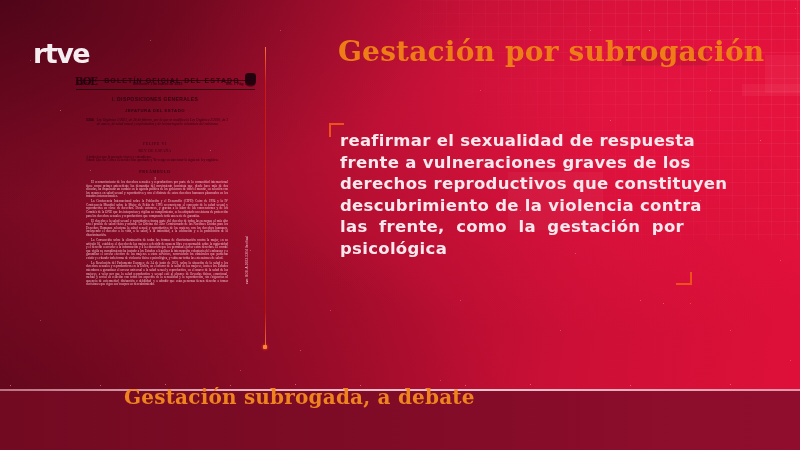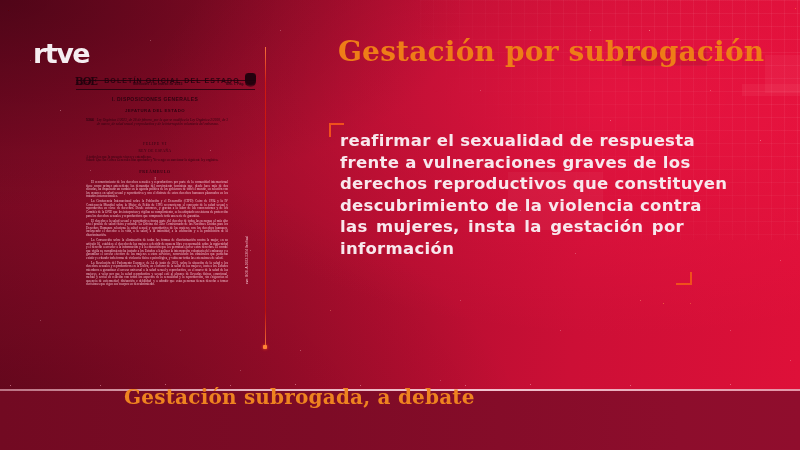--- a/index.html
+++ b/index.html
@@ -173,22 +173,22 @@
   <div class="headline">
     <div>Gestación por subrogación</div>
   </div>
 
   <div class="bracket b-tl"></div>
   <div class="quote">
     <div class="ln">reafirmar el sexualidad de respuesta</div>
     <div class="ln">frente a vulneraciones graves de los</div>
     <div class="ln">derechos reproductivos que constituyen</div>
     <div class="ln">descubrimiento de la violencia contra</div>
-    <div class="ln">las mujeres, insta la gestación por</div>
-    <div class="ln last">información</div>
+    <div class="ln">las frente, como la gestación por</div>
+    <div class="ln last">psicológica</div>
   </div>
   <div class="bracket b-br"></div>
 
   <div class="footer-bar"></div>
   <div class="divider"></div>
   <div class="footer-title">Gestación subrogada, a debate</div>
 
 </div>
 
 </body></html>

